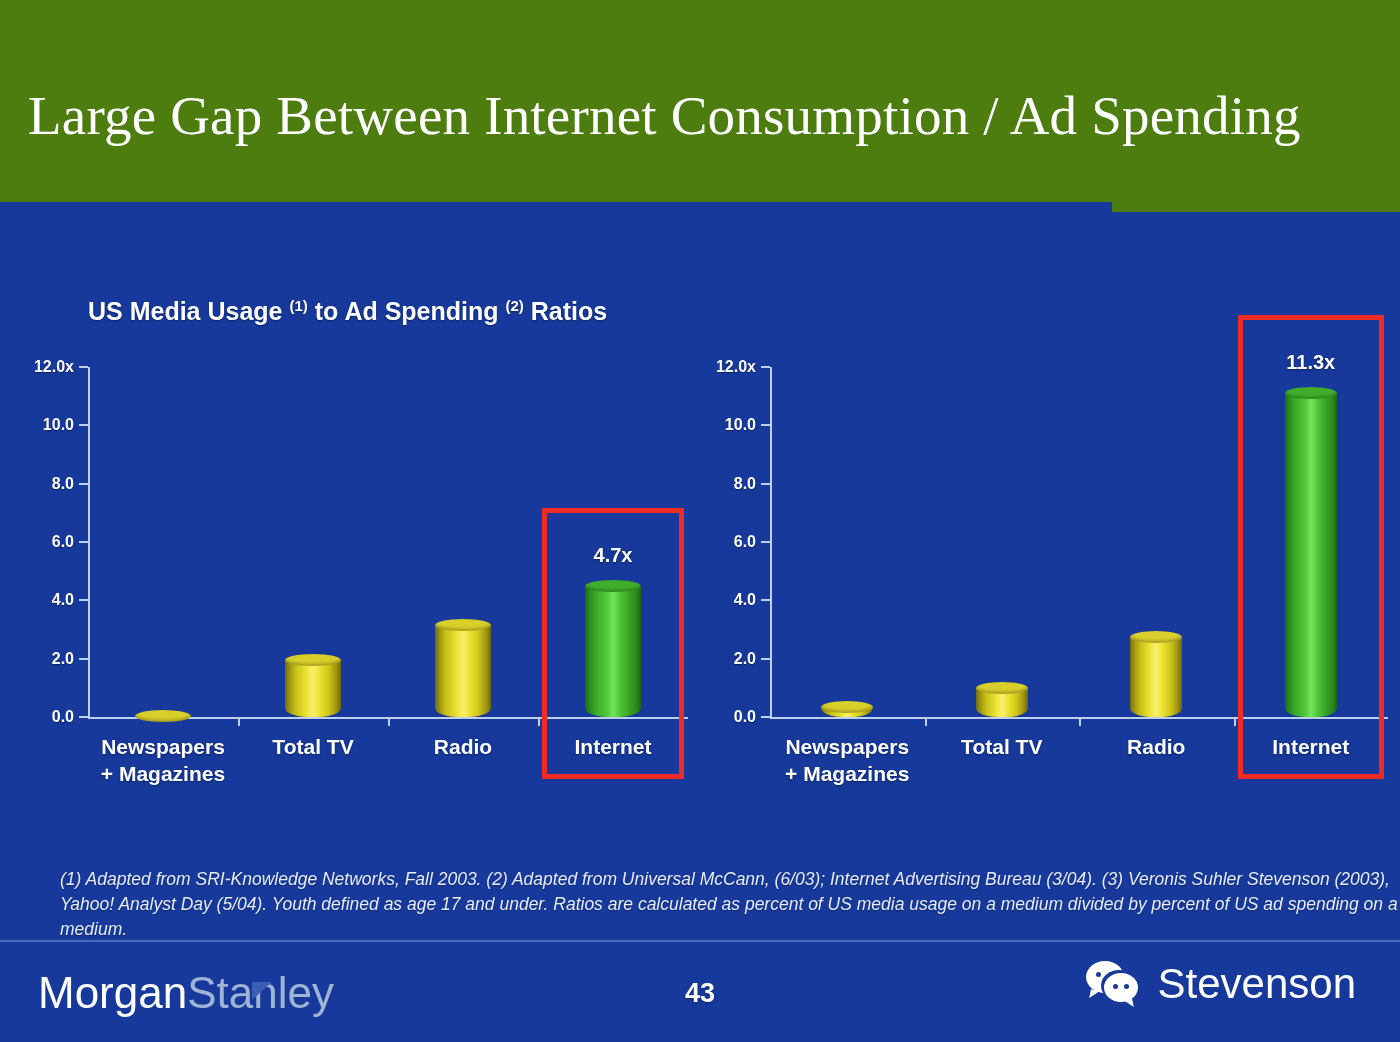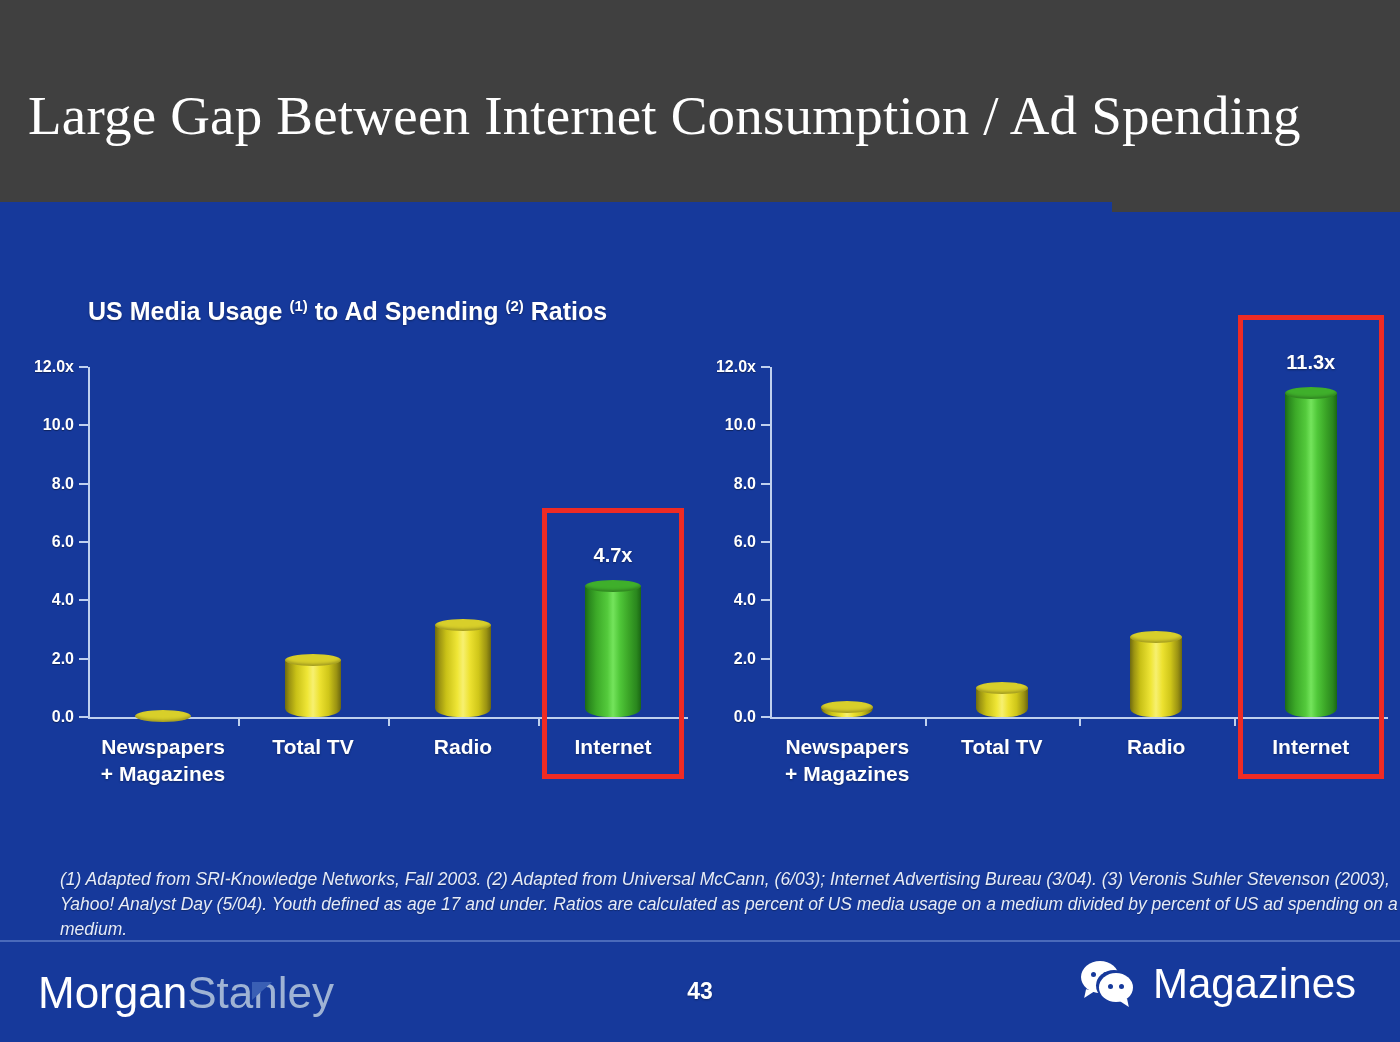--- a/index.html
+++ b/index.html
@@ -6,21 +6,21 @@
   body{
     width:1400px;height:1042px;
     background:#16399B;
     font-family:"Liberation Sans", sans-serif;
     overflow:hidden;
     position:relative;
   }
   
   .header{
     position:absolute;left:0;top:0;width:1400px;height:212px;
-    background:#404040;
+    background:#4d7c0f;
   }
   .header-title{
     position:absolute;left:28px;top:88px;
     font-family:"Liberation Serif", serif;
     font-size:55px;line-height:1.0;
     color:#FFFFFF;
     letter-spacing:0.2px;
     white-space:nowrap;
   }
   
@@ -157,21 +157,21 @@
   .ms-morgan{color:#FFFFFF;}
   .ms-stanley{color:#9FB3D4;}
   .ms-mark{
     position:absolute;left:214px;top:14px;
     width:0;height:0;
     border-left:20px solid #3A5FB4;
     border-bottom:18px solid transparent;
   }
   .page-num{
     position:absolute;left:0;top:36px;width:1400px;text-align:center;
-    color:#FFFFFF;font-size:23px;font-weight:bold;
+    color:#FFFFFF;font-size:27px;font-weight:bold;
     text-shadow:0 1px 2px rgba(0,0,0,.35);
   }
   .ys{
     position:absolute;right:44px;top:18px;
     display:flex;align-items:center;gap:14px;
   }
   .ys-name{
     color:#FFFFFF;font-size:42px;line-height:48px;white-space:nowrap;
   }
   .wechat{position:relative;width:58px;height:46px;}
@@ -333,16 +333,16 @@
     <div class="page-num">43</div>
     <div class="ys">
       <span class="wechat">
         <span class="b1"></span>
         <span class="eye" style="left:10px;top:11px;"></span>
         <span class="eye" style="left:22px;top:11px;"></span>
         <span class="b2"></span>
         <span class="eye" style="left:27px;top:23px;"></span>
         <span class="eye" style="left:38px;top:23px;"></span>
       </span>
-      <span class="ys-name">Magazines</span>
+      <span class="ys-name">Stevenson</span>
     </div>
   </div>
 </div>
 
 </body></html>

